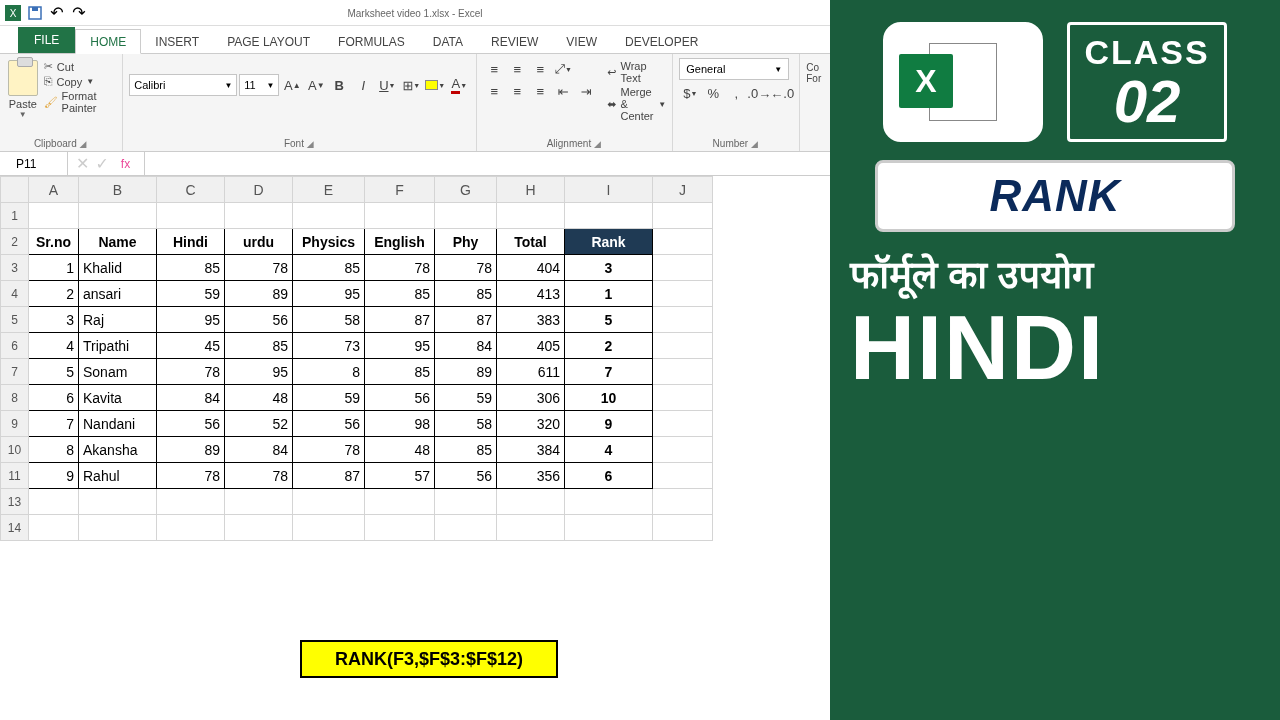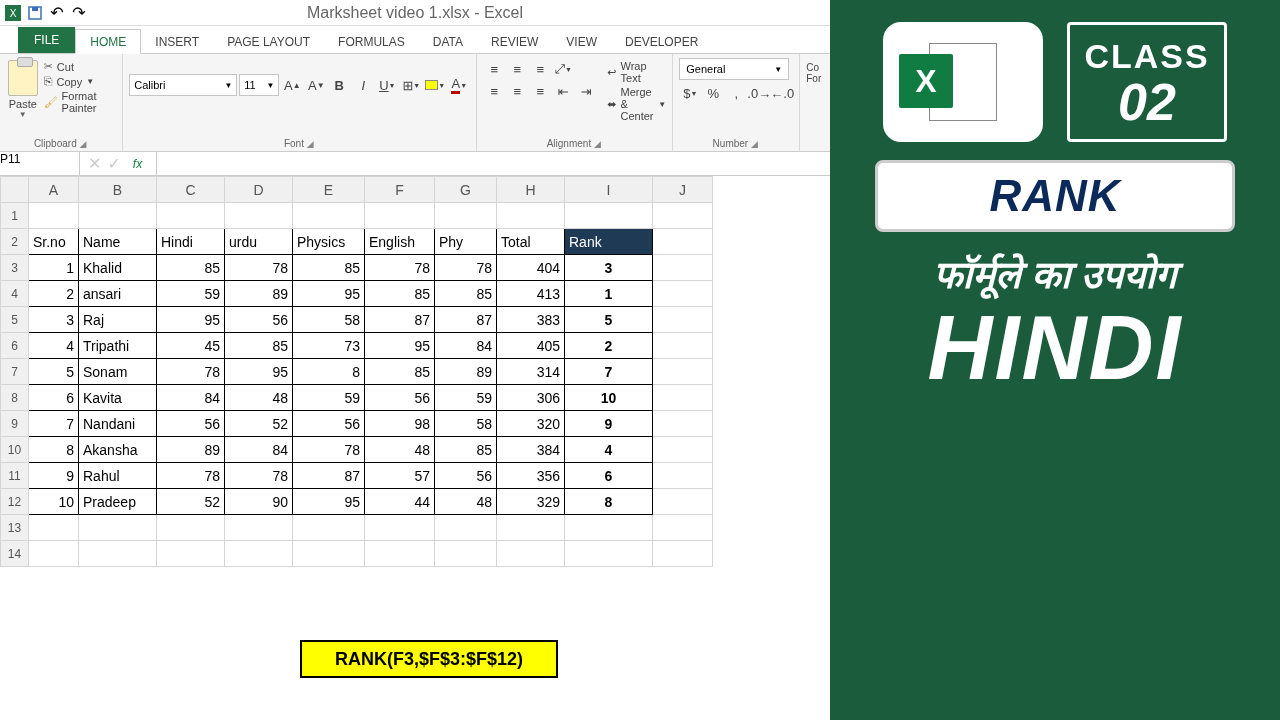--- a/index.html
+++ b/index.html
@@ -1,21 +1,21 @@
 <!DOCTYPE html>
 <html><head>
 <meta charset="utf-8">
 <style>
 * { margin:0; padding:0; box-sizing:border-box; font-family:"Segoe UI",Tahoma,sans-serif; }
 body { width:1280px; height:720px; display:flex; background:#fff; overflow:hidden; }
 .excel { flex:0 0 830px; display:flex; flex-direction:column; background:#fff; position:relative; }
 .qat { height:26px; background:#fff; display:flex; align-items:center; padding:0 4px; gap:4px; border-bottom:1px solid #ddd; }
 .qat .ic { width:18px; height:18px; display:flex; align-items:center; justify-content:center; }
 .titlebar { position:absolute; top:0; left:0; right:0; height:26px; display:flex; align-items:center; justify-content:center; pointer-events:none; }
-.titlebar span { font-size:16px; color:#666; }
+.titlebar span { font-size:10px; color:#666; }
 .ribbon-tabs { height:28px; background:#fff; display:flex; align-items:flex-end; padding-left:18px; border-bottom:1px solid #ccc; }
 .ribbon-tabs .tab { padding:5px 14px 4px; font-size:12px; color:#444; cursor:pointer; }
 .ribbon-tabs .tab.file { background:#217346; color:#fff; padding:6px 16px; }
 .ribbon-tabs .tab.active { color:#217346; border:1px solid #ccc; border-bottom:1px solid #fff; margin-bottom:-1px; background:#fff; }
 .ribbon { height:98px; background:#f5f5f5; border-bottom:1px solid #ccc; display:flex; }
 .grp { border-right:1px solid #d8d8d8; padding:2px 6px 2px 6px; display:flex; flex-direction:column; justify-content:space-between; }
 .grp-label { text-align:center; font-size:10px; color:#666; padding:2px 0 0; }
 .grp-body { flex:1; display:flex; align-items:flex-start; gap:4px; }
 .paste-big { width:42px; display:flex; flex-direction:column; align-items:center; }
 .paste-big .picon { width:30px; height:36px; background:#fff3c4; border:1px solid #bba; border-radius:2px; position:relative; margin-top:4px; }
@@ -32,49 +32,49 @@
 .fsel.fsize { width:40px; }
 .sq { width:22px; height:22px; border:1px solid transparent; display:flex; align-items:center; justify-content:center; font-size:13px; color:#444; cursor:pointer; }
 .Abar { border-bottom:3px solid #c00000; padding-bottom:0; line-height:14px; }
 .fillbar { width:14px; height:10px; background:#ffff00; border:1px solid #888; display:inline-block; }
 .align-grp .grp-body { flex-direction:column; gap:2px; padding-top:2px; }
 .align-row { display:flex; gap:1px; }
 .wrap-row { display:flex; align-items:center; gap:4px; font-size:11px; color:#444; }
 .num-grp .grp-body { flex-direction:column; gap:2px; padding-top:2px; }
 .num-sel { border:1px solid #c5c5c5; background:#fff; height:22px; width:110px; font-size:11px; padding:0 6px; display:flex; align-items:center; justify-content:space-between; }
 .fx-bar { height:24px; border-bottom:1px solid #ccc; display:flex; align-items:center; }
-.namebox { width:80px; height:100%; border-right:1px solid #ccc; padding:0 0; font-size:12px; display:flex; }
+.namebox { width:68px; height:100%; border-right:1px solid #ccc; padding:0 16px; font-size:12px; display:flex; align-items:center; }
 .fx-btns { display:flex; align-items:center; gap:6px; padding:0 8px; color:#999; border-right:1px solid #ccc; height:100%; }
-.fx-label { font-style:italic; padding:0 6px; color:#15803d; font-size:12px; }
+.fx-label { padding:0 6px; color:#ec4899; font-size:12px; }
 .sheet { flex:1; overflow:hidden; position:relative; background:#fff; }
 table.grid { border-collapse:collapse; table-layout:fixed; }
 table.grid th,table.grid td { border:1px solid #d4d4d4; height:26px; font-size:14px; }
 table.grid th.colh { background:#f0f0f0; color:#555; font-weight:normal; width:68px; text-align:center; }
 table.grid th.rowh { background:#f0f0f0; color:#555; font-weight:normal; width:28px; text-align:center; font-size:12px; }
 table.grid th.corner { background:#f0f0f0; width:28px; }
 table.grid td { padding:0 4px; }
 .datacell { border:1.5px solid #000 !important; text-align:right; font-size:15px; }
 .datacell.left { text-align:left; }
 .datacell.center { text-align:center; font-weight:bold; }
-.hdrcell { border:1.5px solid #000 !important; font-weight:normal; font-size:15px;margin-top:46px; }
+.hdrcell { border:1.5px solid #000 !important; text-align:center; font-weight:bold; font-size:15px;margin-top:46px; }
 .rank-hdr { background:#1f3a54; color:#fff; }
 th.rowh.sel { background:#d5e3c6; }
 .formula-box { position:absolute; top:464px; left:300px; width:258px; height:38px; background:#ffff00; border:2px solid #000; display:flex; align-items:center; justify-content:center; font-size:18px; font-weight:bold; }
 .promo { flex:0 0 450px; background:#1a5c3c; display:flex; flex-direction:column; align-items:center; padding:22px 20px 12px; gap:18px; }
 .promo-top { display:flex; gap:24px; width:100%; justify-content:center; }
 .excel-icon { width:160px; height:120px; background:#fff; border:2px solid #fff; border-radius:18px; display:flex; align-items:center; justify-content:center; position:relative; }
 .excel-icon .book { width:68px; height:78px; background:#fff; border:1px solid #888; position:relative; }
 .excel-icon .book:before,.excel-icon .book:after { content:""; position:absolute; background:#ccc; }
 .excel-icon .x { position:absolute; left:14px; top:30px; width:54px; height:54px; background:#107c41; color:#fff; display:flex; align-items:center; justify-content:center; font-size:32px; font-weight:bold; border-radius:2px; }
 .class-box { width:160px; height:120px; border:3px solid #fff; border-radius:4px; display:flex; flex-direction:column; align-items:center; justify-content:center; color:#fff; }
 .class-box .c1 { font-size:34px; font-weight:600; letter-spacing:2px; }
-.class-box .c2 { font-size:52px; font-weight:700; font-style:italic; line-height:1; }
+.class-box .c2 { font-size:60px; font-weight:700; font-style:italic; line-height:1; }
 .rank-box { width:360px; height:72px; background:#fff; border:3px solid #ccc; border-radius:8px; display:flex; align-items:center; justify-content:center; }
 .rank-box span { font-size:44px; font-weight:800; font-style:italic; color:#0b2a5a; letter-spacing:1px; }
-.hindi { color:#fff; text-align:center; font-size:38px; font-weight:700; line-height:1.35; width:100%;font-style:italic; }
+.hindi { color:#fff; text-align:left; font-size:38px; font-weight:700; line-height:1.35; width:100%; }
 .hindi .big { font-size:90px; font-weight:800; letter-spacing:2px; line-height:1.05; display:block; }
 .dn-launcher { font-size:9px; color:#888; align-self:flex-end; margin-right:2px; }
 </style>
 </head>
 <body>
 
 <div class="excel">
   <div class="qat">
     <div class="ic">
         <svg width="16" height="16">
@@ -340,21 +340,21 @@
           </tr>
           <tr>
             <th class="rowh">7</th>
             <td class="datacell">5</td>
             <td class="datacell left">Sonam</td>
             <td class="datacell">78</td>
             <td class="datacell">95</td>
             <td class="datacell">8</td>
             <td class="datacell">85</td>
             <td class="datacell">89</td>
-            <td class="datacell">314</td>
+            <td class="datacell">611</td>
             <td class="datacell center">7</td>
             <td></td>
           </tr>
           <tr>
             <th class="rowh">8</th>
             <td class="datacell">6</td>
             <td class="datacell left">Kavita</td>
             <td class="datacell">84</td>
             <td class="datacell">48</td>
             <td class="datacell">59</td>
@@ -397,33 +397,20 @@
             <td class="datacell">78</td>
             <td class="datacell">78</td>
             <td class="datacell">87</td>
             <td class="datacell">57</td>
             <td class="datacell">56</td>
             <td class="datacell">356</td>
             <td class="datacell center">6</td>
             <td></td>
           </tr>
           <tr>
-            <th class="rowh">12</th>
-            <td class="datacell">10</td>
-            <td class="datacell left">Pradeep</td>
-            <td class="datacell">52</td>
-            <td class="datacell">90</td>
-            <td class="datacell">95</td>
-            <td class="datacell">44</td>
-            <td class="datacell">48</td>
-            <td class="datacell">329</td>
-            <td class="datacell center">8</td>
-            <td></td>
-          </tr>
-          <tr>
             <th class="rowh">13</th>
             <td></td>
             <td></td>
             <td></td>
             <td></td>
             <td></td>
             <td></td>
             <td></td>
             <td></td>
             <td></td>

